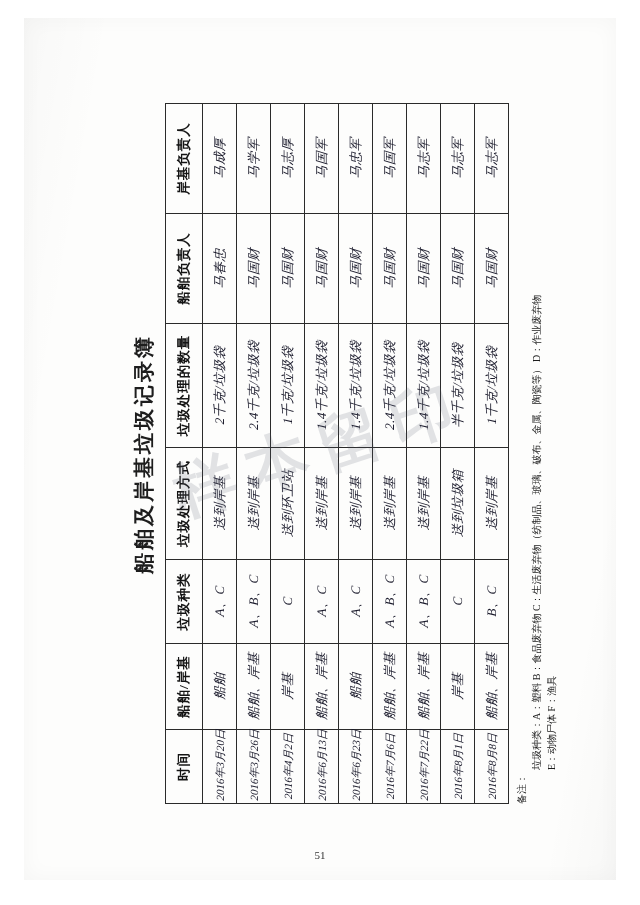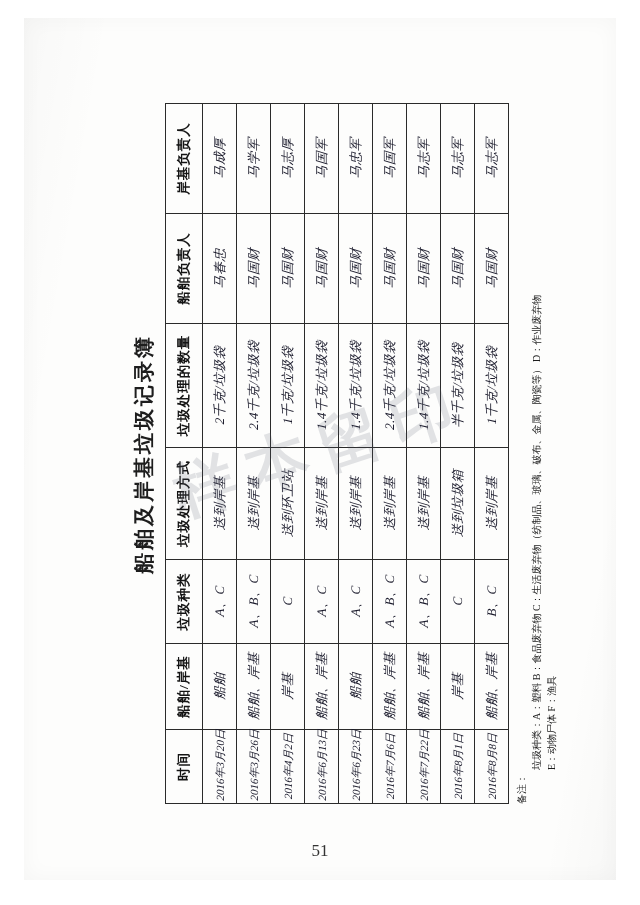--- a/index.html
+++ b/index.html
@@ -151,21 +151,21 @@
     user-select: none;
   }
 
   .page-number {
     position: absolute;
     left: 0;
     right: 0;
     bottom: 44px;
     text-align: center;
     font-family: "Liberation Serif", serif;
-    font-size: 17px;
+    font-size: 11px;
     color: #333;
   }
 </style>
 </head>
 <body>
 
 <div class="page">
   <div class="scan">
 
     <div class="rotbox">

